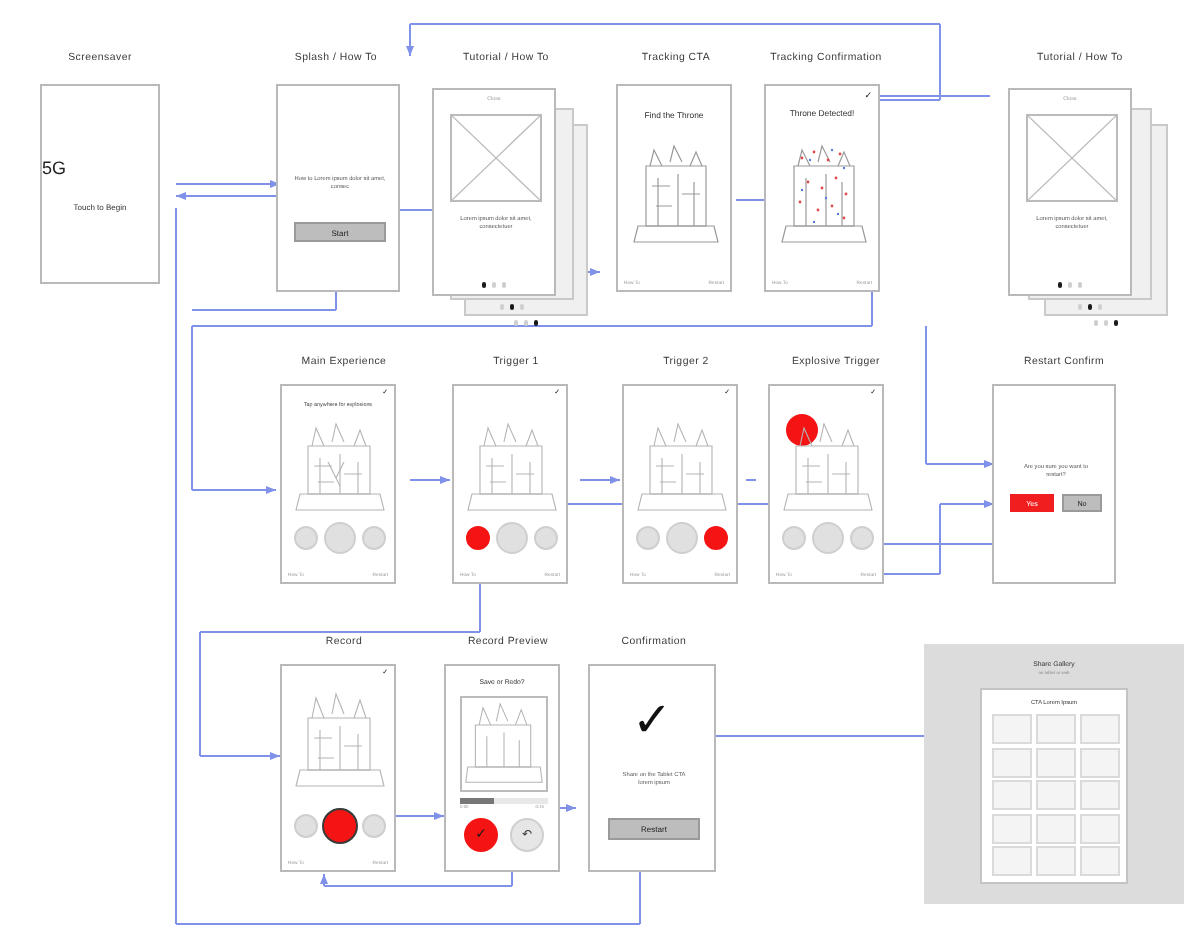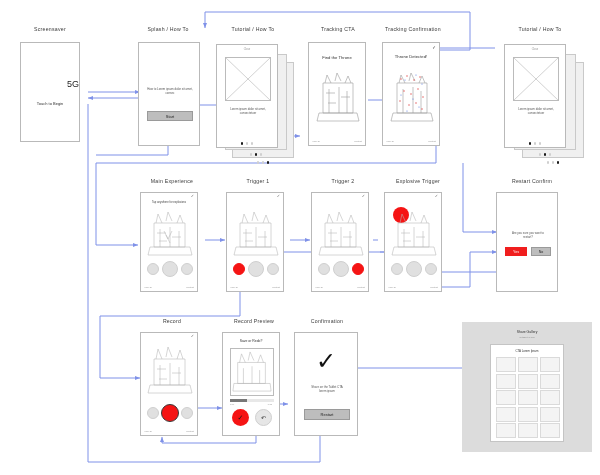--- a/index.html
+++ b/index.html
@@ -130,21 +130,21 @@
       <polygon points="288,404 283,402 283,406"></polygon>
       <polygon points="470,368 465,366 465,370"></polygon>
       <polygon points="162,437 160,442 164,442"></polygon>
       <polygon points="205,28 203,23 207,23"></polygon>
     </g>
   </svg>
 
   <div class="node" style="left:10;top:26px;left:10px;width:80px;height:120px;">
     <div class="node-title" style="top:0;">Screensaver</div>
     <div class="phone" style="left:10px;top:16px;width:60px;height:100px;">
-      <div style="position:absolute;left:0;top:36px;width:100%;text-align:right;font-size:9px;color:#222;">5G</div>
+      <div style="position:absolute;left:0;top:36px;width:100%;text-align:left;font-size:9px;color:#222;">5G</div>
       <div style="position:absolute;left:0;top:58px;width:100%;text-align:center;font-size:4px;color:#333;">Touch to Begin</div>
     </div>
   </div>
 
   <div class="node" style="left:128px;top:26px;width:80px;height:125px;">
     <div class="node-title" style="top:0;">Splash / How To</div>
     <div class="phone" style="left:10px;top:16px;width:62px;height:104px;">
       <div class="tiny" style="position:absolute;left:8px;top:44px;width:46px;">How to Lorem ipsum dolor sit amet, consec</div>
       <div class="btn-gray" style="left:8px;top:68px;width:46px;height:10px;">Start</div>
     </div>

